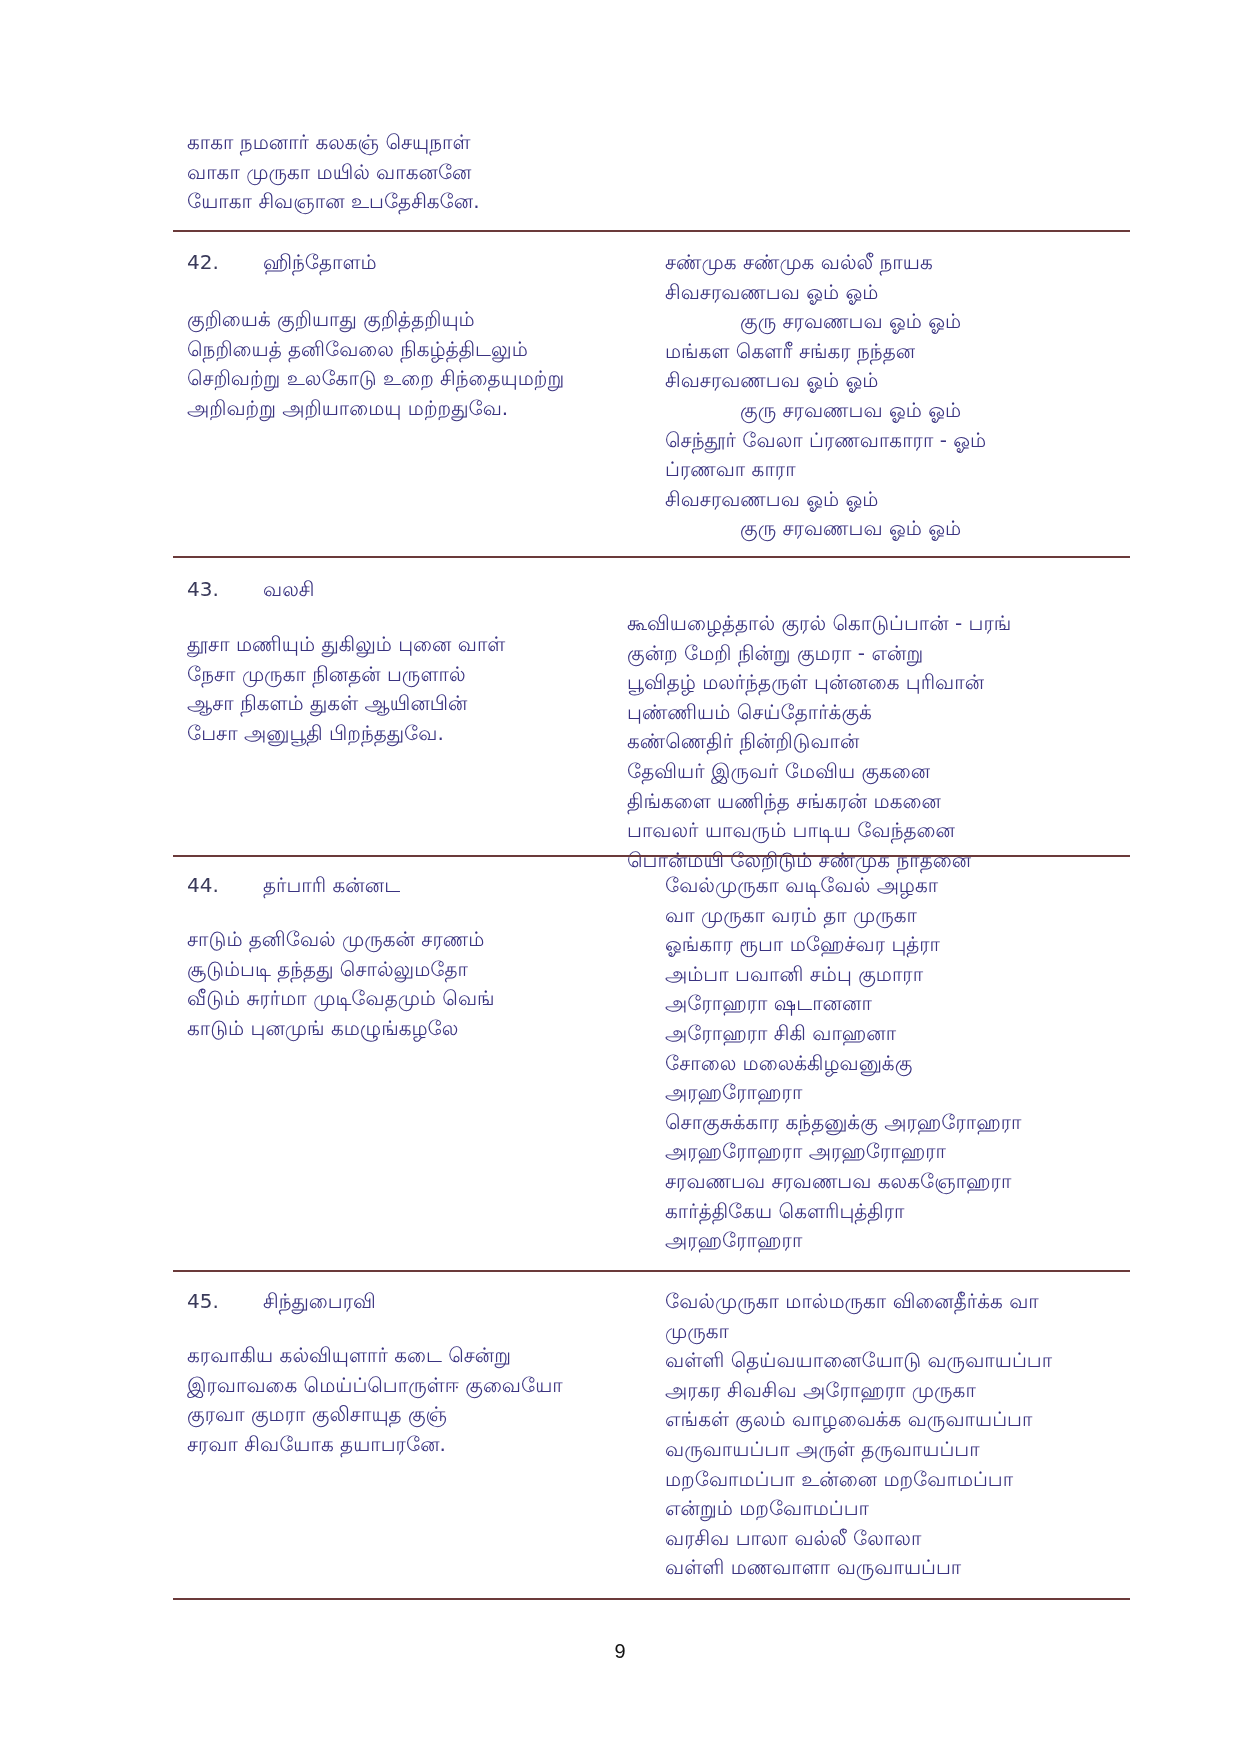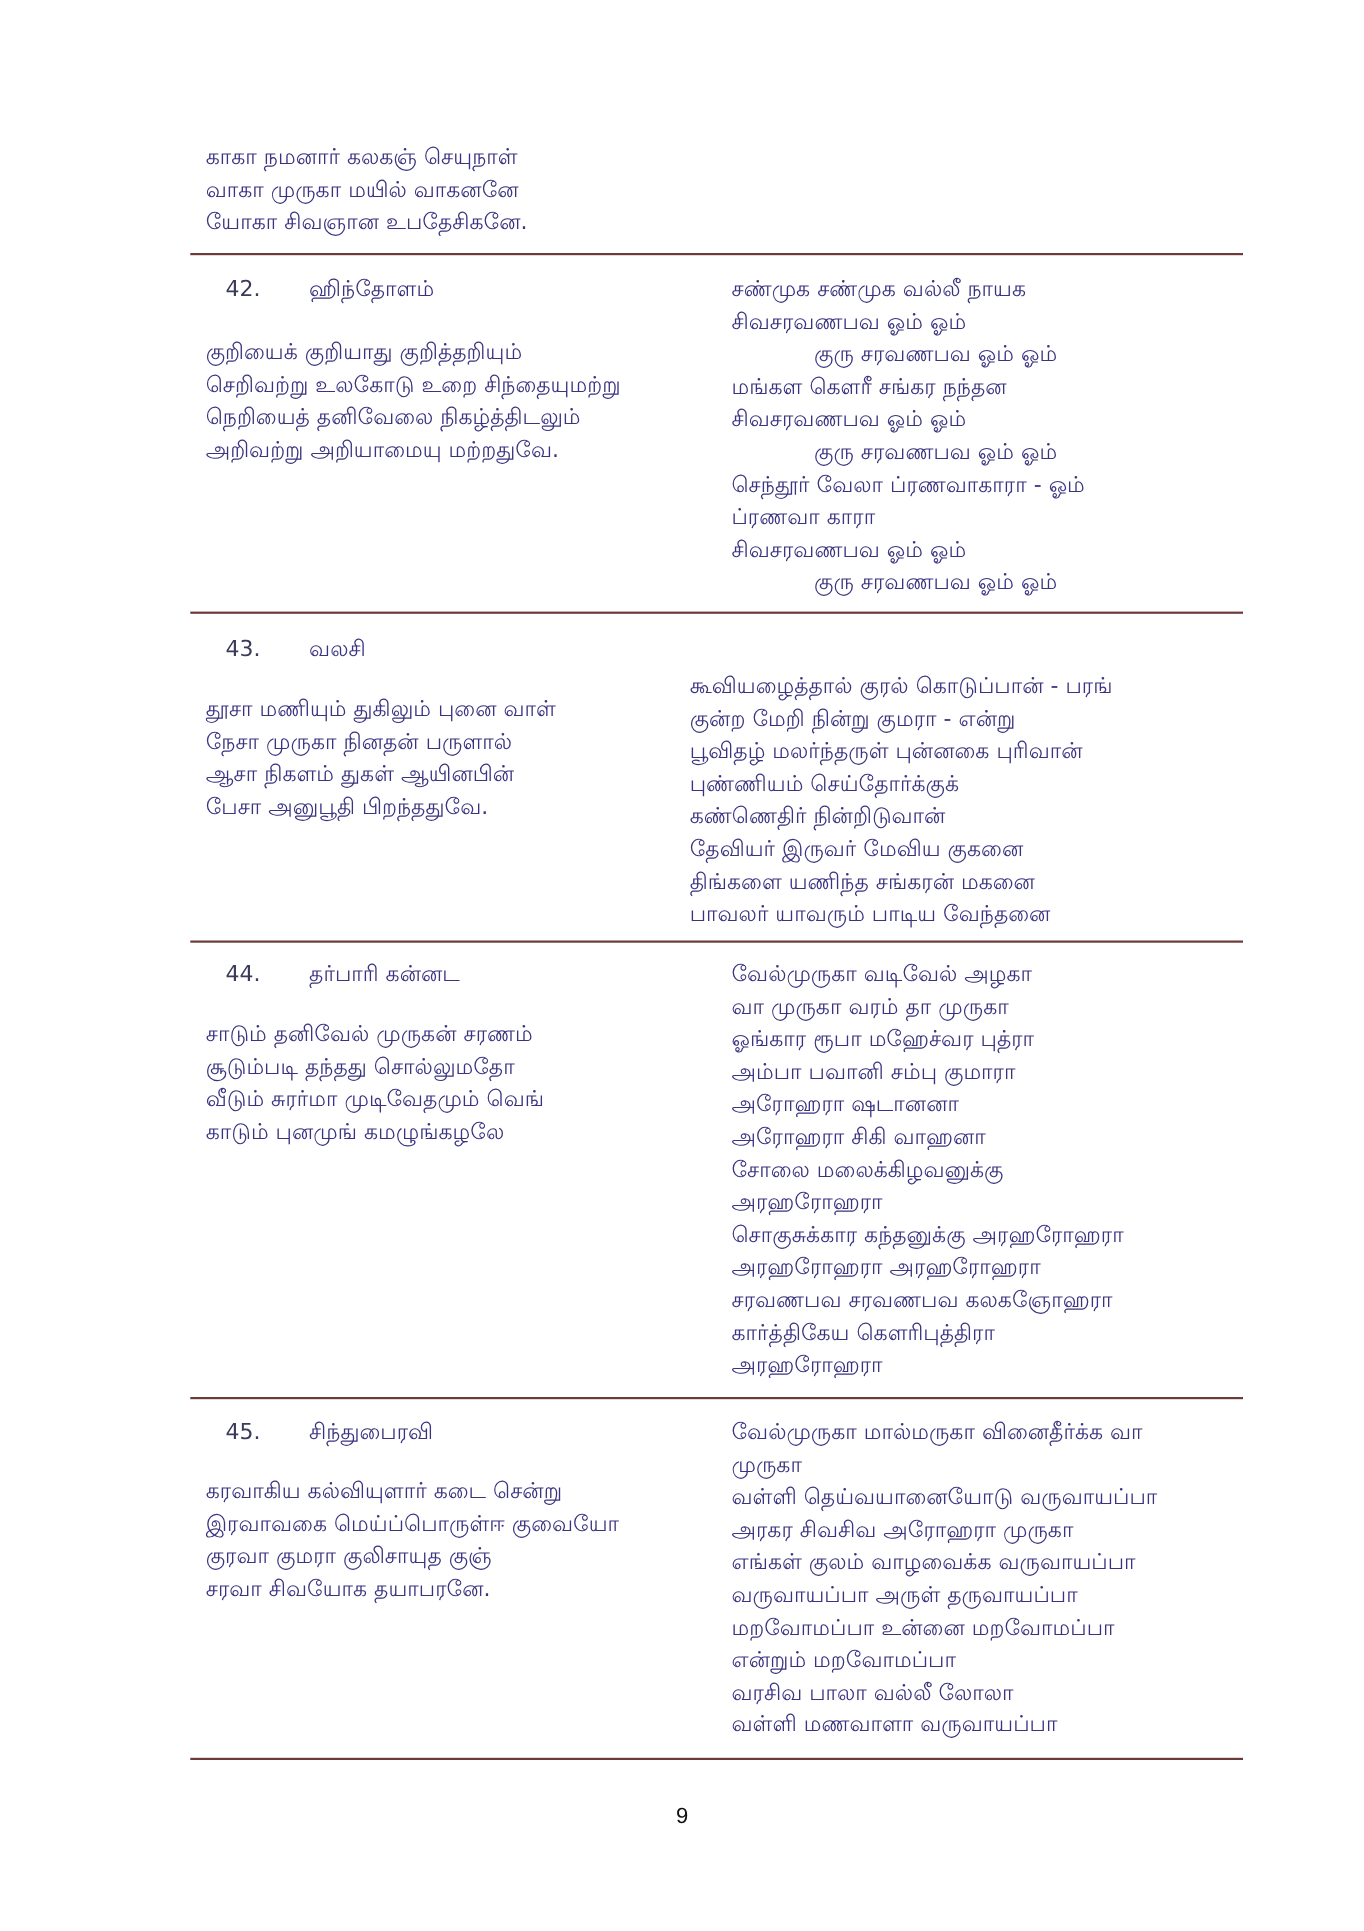--- a/index.html
+++ b/index.html
@@ -10,21 +10,21 @@
     }
     .page { position: absolute; left: 0; top: 0; width: 1204px; height: 1755px; }
     .line { font-size: 20px; line-height: 29.6px; white-space: nowrap; }
     .intro { position: absolute; left: 187px; top: 128px; }
     .rule {
       position: absolute; left: 173px; width: 957px; height: 2px;
       background: #6b3a3a;
     }
     .section { position: absolute; left: 0; width: 1240px; }
     .head { position: absolute; left: 187px; font-size: 20px; line-height: 29px; white-space: nowrap; }
-    .head .num { display: inline-block; width: 76px; color: #3a3a5a; margin-left: 18px; }
+    .head .num { display: inline-block; width: 76px; color: #3a3a5a; }
     .left-verse { position: absolute; left: 187px; }
     .right-verse { position: absolute; }
     .indent { padding-left: 75px; }
     .page-number {
       position: absolute; left: 0; width: 1240px; top: 1640px; text-align: center;
       font-size: 20px; color: #111111; font-family: "Liberation Sans", sans-serif;
     }
   </style>
 </head>
 <body>
@@ -38,22 +38,22 @@
   </div>
 
   <div class="rule" style="top:230px"></div>
 
   <div class="section">
     <div class="head" style="top:248px">
       <span class="num">42.</span><span>ஹிந்தோளம்</span>
     </div>
     <div class="left-verse" style="top:305px">
       <div class="line">குறியைக் குறியாது குறித்தறியும்</div>
+      <div class="line">நெறியைத் தனிவேலை நிகழ்த்திடலும்</div>
       <div class="line">செறிவற்று உலகோடு உறை சிந்தையுமற்று</div>
-      <div class="line">நெறியைத் தனிவேலை நிகழ்த்திடலும்</div>
       <div class="line">அறிவற்று அறியாமையு மற்றதுவே.</div>
     </div>
     <div class="right-verse" style="left:665px; top:248px">
       <div class="line">சண்முக சண்முக வல்லீ நாயக</div>
       <div class="line">சிவசரவணபவ ஓம் ஓம்</div>
       <div class="line indent">குரு சரவணபவ ஓம் ஓம்</div>
       <div class="line">மங்கள கௌரீ சங்கர நந்தன</div>
       <div class="line">சிவசரவணபவ ஓம் ஓம்</div>
       <div class="line indent">குரு சரவணபவ ஓம் ஓம்</div>
       <div class="line">செந்தூர் வேலா ப்ரணவாகாரா - ஓம்</div>
@@ -77,20 +77,21 @@
     </div>
     <div class="right-verse" style="left:627px; top:609px">
       <div class="line">கூவியழைத்தால் குரல் கொடுப்பான் - பரங்</div>
       <div class="line">குன்ற மேறி நின்று குமரா - என்று</div>
       <div class="line">பூவிதழ் மலர்ந்தருள் புன்னகை புரிவான்</div>
       <div class="line">புண்ணியம் செய்தோர்க்குக்</div>
       <div class="line">கண்ணெதிர் நின்றிடுவான்</div>
       <div class="line">தேவியர் இருவர் மேவிய குகனை</div>
       <div class="line">திங்களை யணிந்த சங்கரன் மகனை</div>
       <div class="line">பாவலர் யாவரும் பாடிய வேந்தனை</div>
+      <div class="line">பொன்மயி லேறிடும் சண்முக நாதனை</div>
     </div>
   </div>
 
   <div class="rule" style="top:855px"></div>
 
   <div class="section">
     <div class="head" style="top:871px">
       <span class="num">44.</span><span>தர்பாரி கன்னட</span>
     </div>
     <div class="left-verse" style="top:925px">

